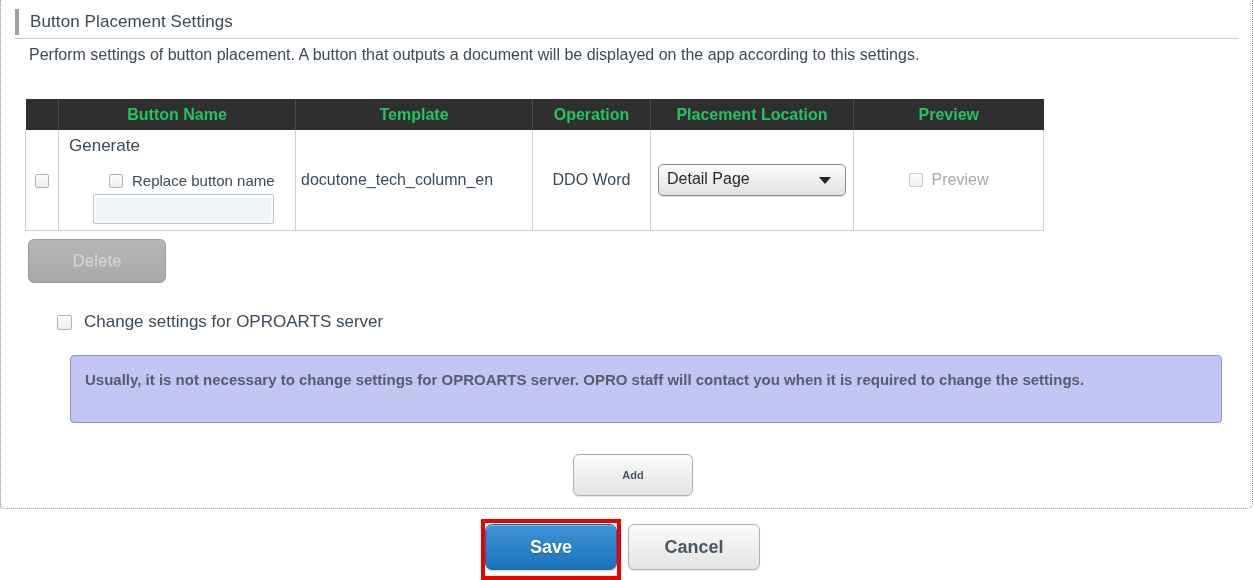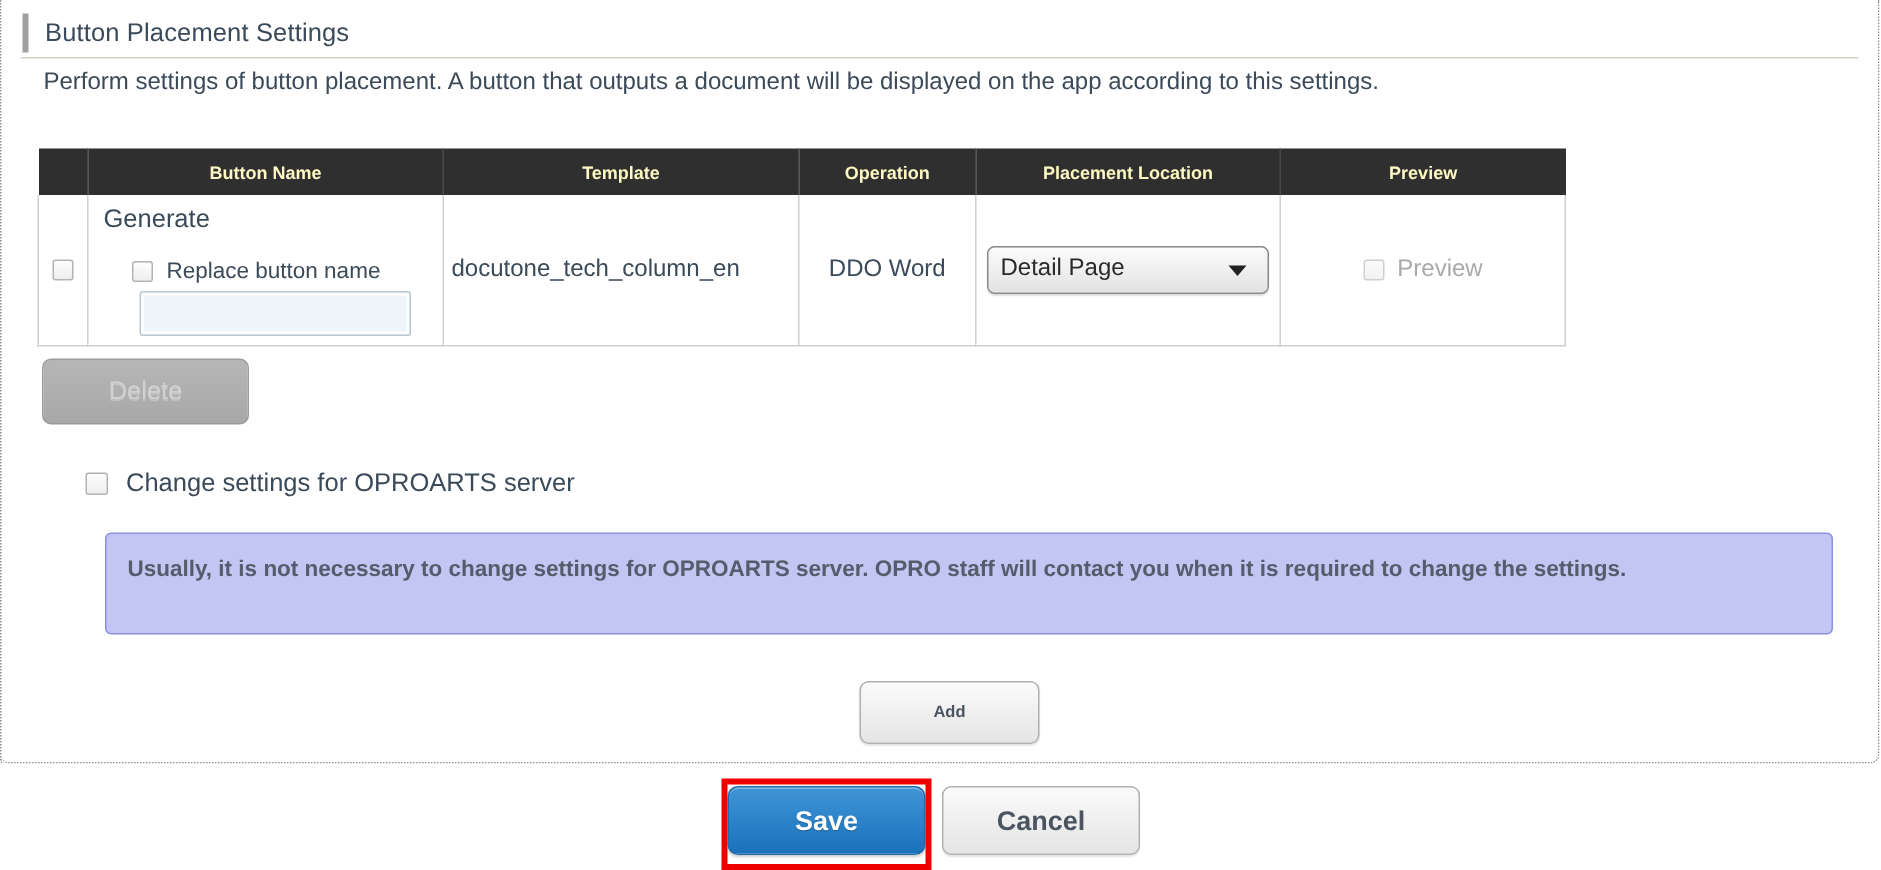--- a/index.html
+++ b/index.html
@@ -77,22 +77,22 @@
   .tbl{
     position:absolute;
     left:25px;top:99px;
     border-collapse:collapse;
     table-layout:fixed;
     width:1018px;
     background:#fff;
   }
   .tbl th{
     background:#2f2f2f;
-    color:#fef9c3;
-    font-size:12px;
+    color:#22c55e;
+    font-size:16px;
     font-weight:bold;
     height:31px;
     padding:0;
     text-align:center;
     border-right:1px solid #4a4a4a;
     border-left:1px solid #4a4a4a;
   }
   .tbl th.first{border-left:none;}
   .tbl th.last{border-right:none;}
   .tbl td{
@@ -124,21 +124,21 @@
     vertical-align:middle;
   }
 
   .btnname-cell{padding:6px 0 6px 10px;}
   .btnname-title{
     font-size:17px;color:#3b4a59;line-height:20px;
     margin-bottom:16px;
   }
   .replace-row{
     display:flex;align-items:center;
-    margin-left:19px;margin-bottom:5px;
+    margin-left:40px;margin-bottom:5px;
   }
   .replace-row .cb{margin-right:9px;}
   .replace-label{font-size:15px;color:#3b4a59;}
   .name-input{
     margin-left:24px;
     width:181px;height:30px;
     box-sizing:border-box;
     background:#eef6fb;
     border:1px solid #b9c6ce;
     border-radius:2px;

